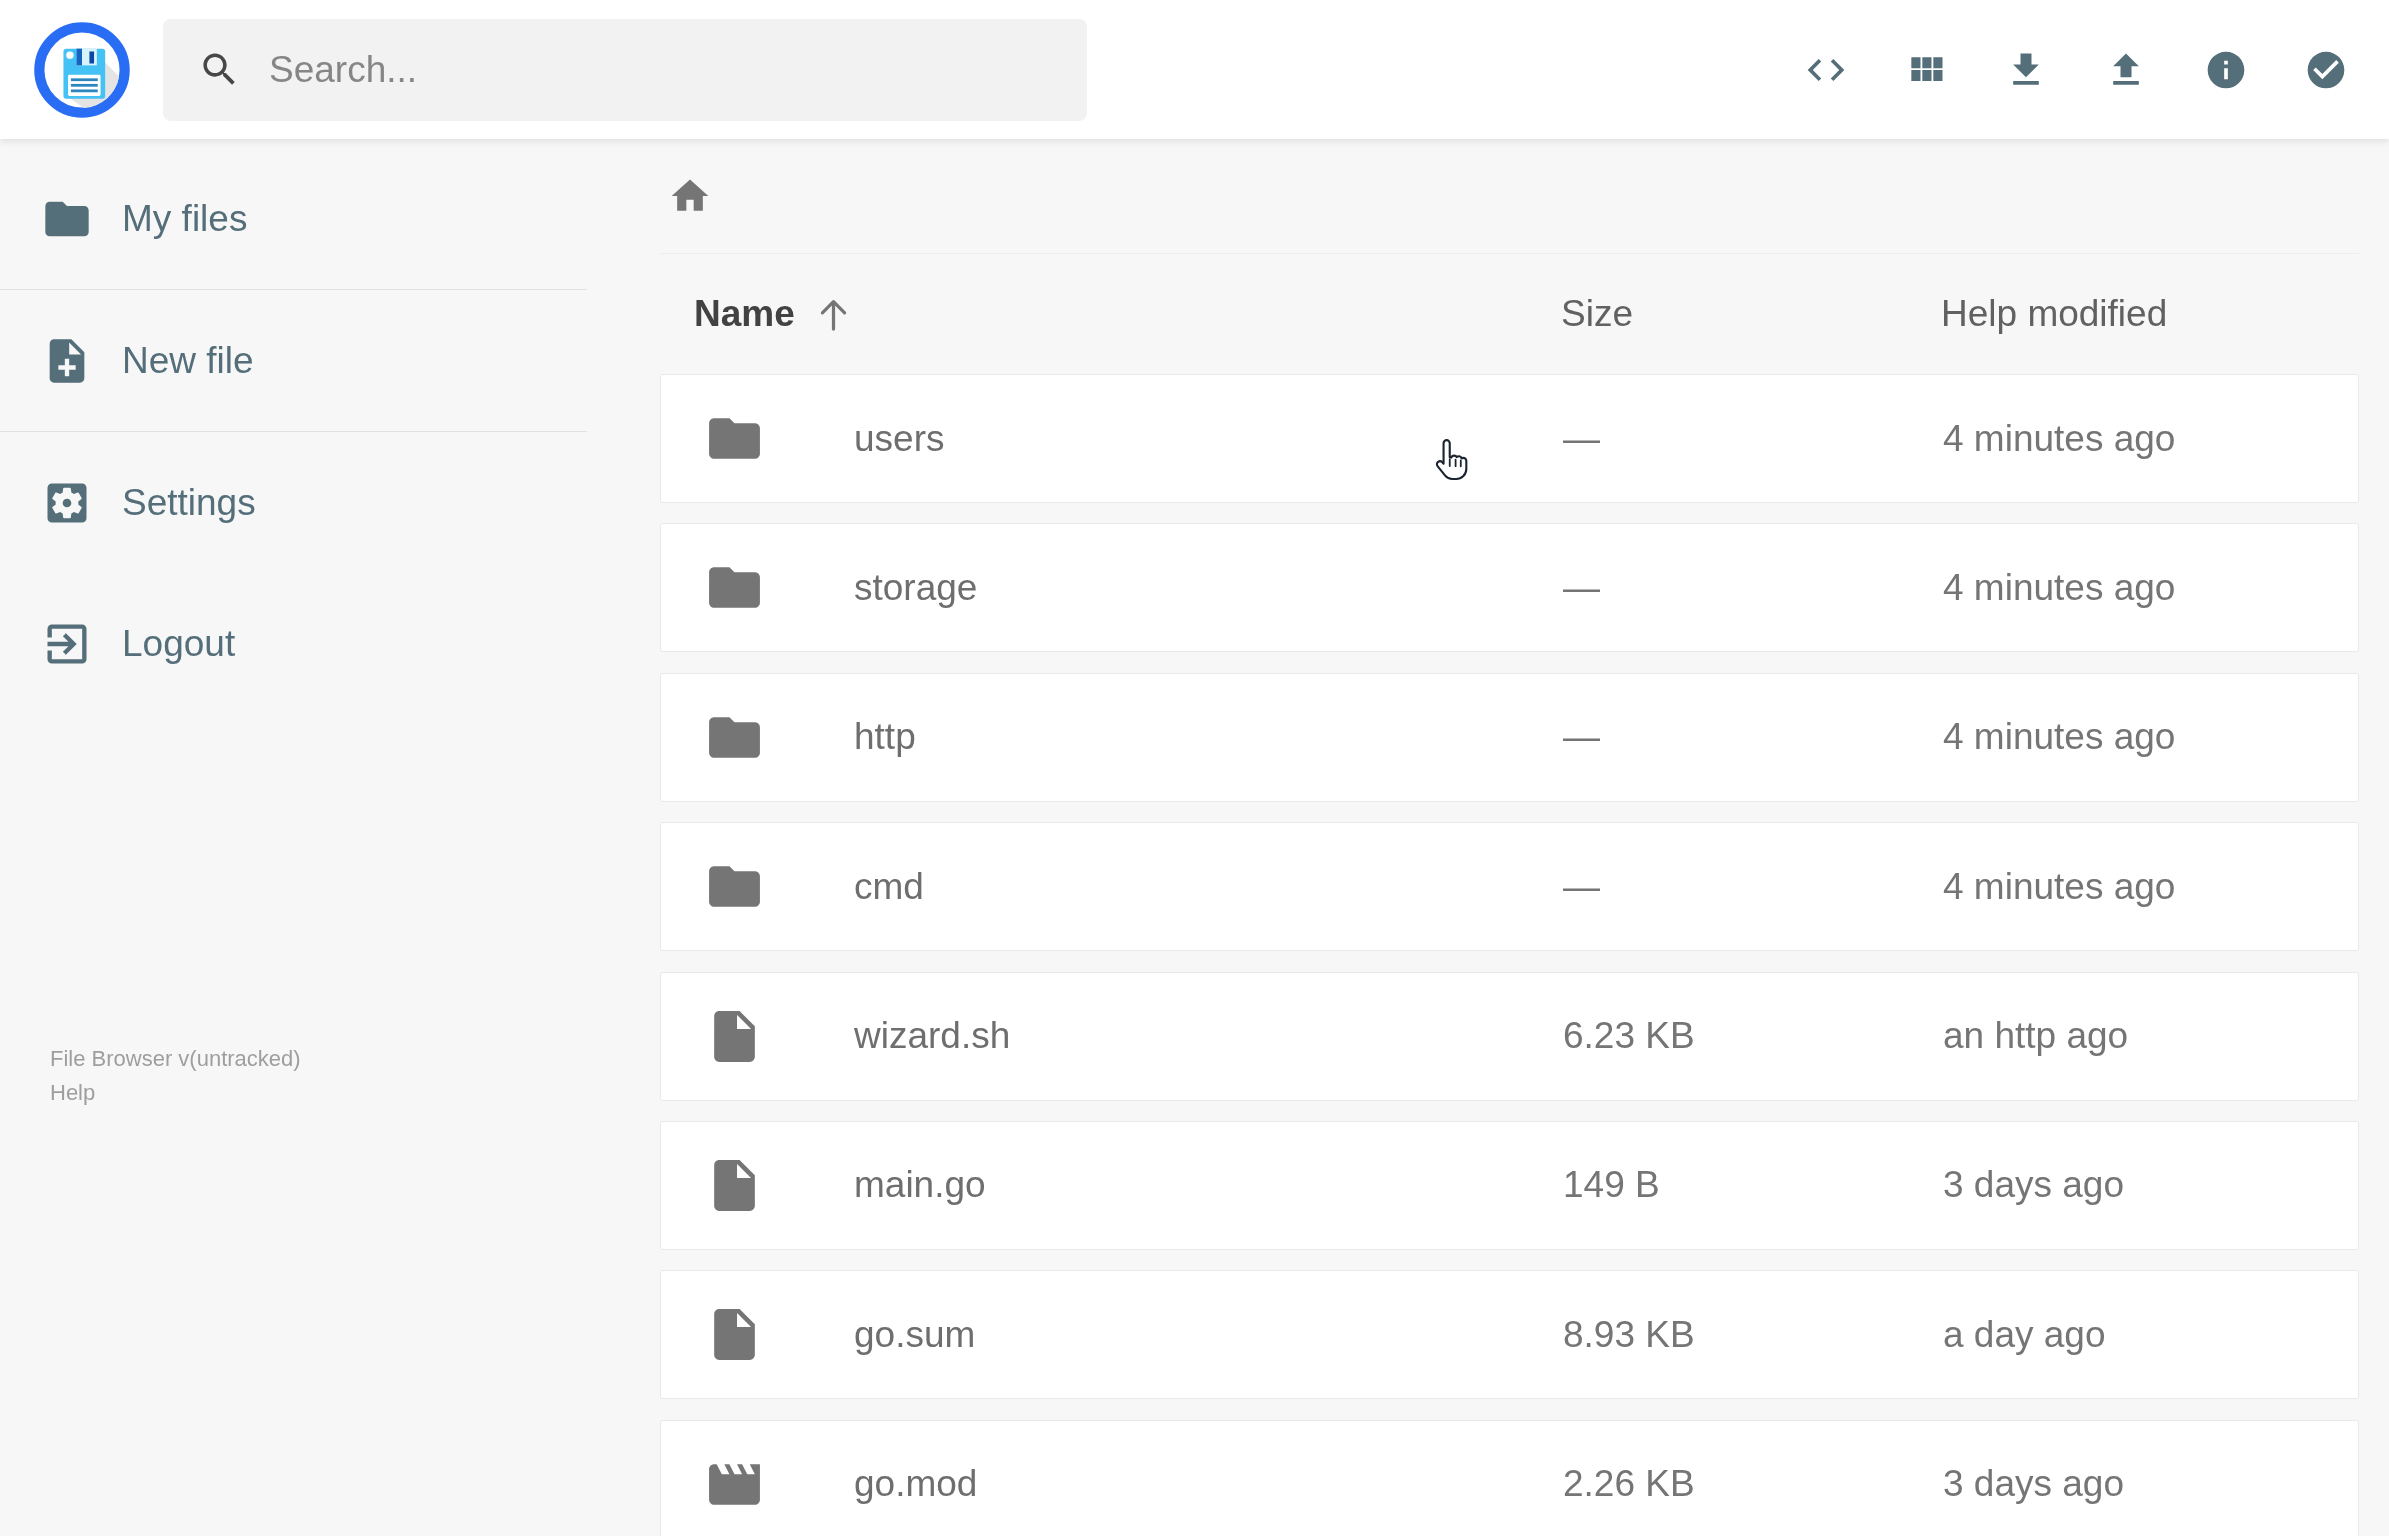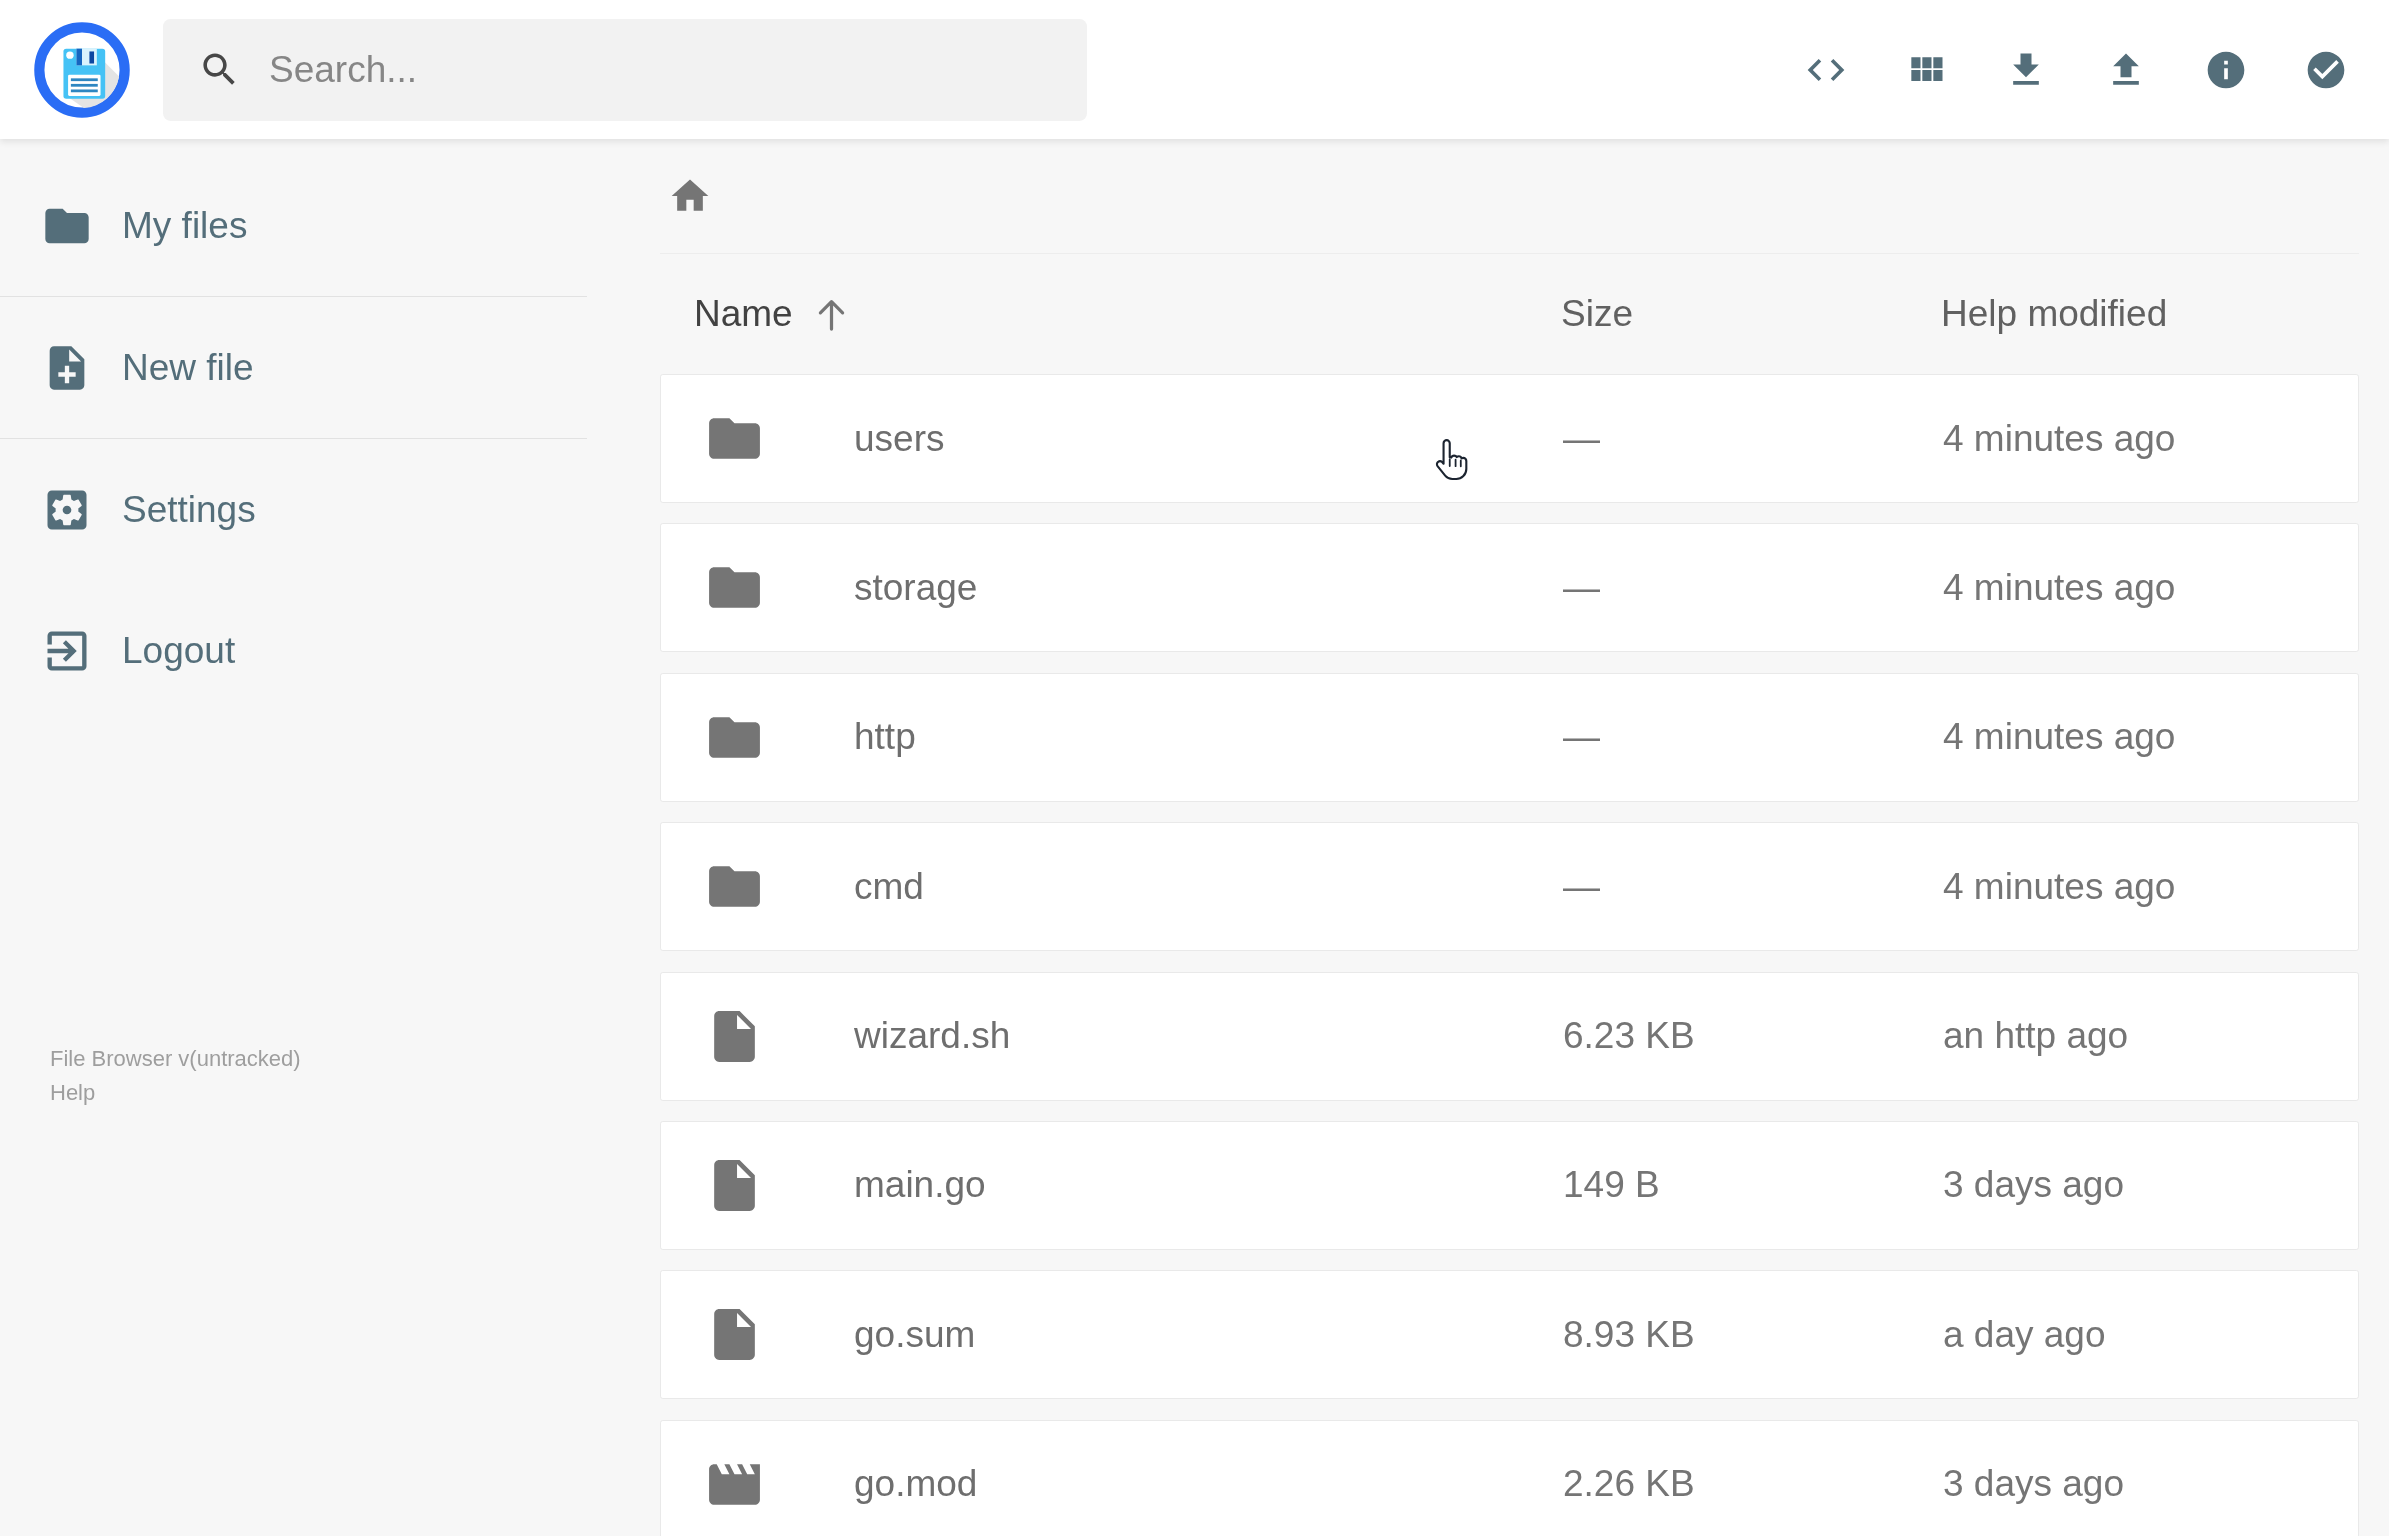--- a/index.html
+++ b/index.html
@@ -14,38 +14,38 @@
           border-radius:7.4px;display:flex;align-items:center;padding-left:35px;box-sizing:border-box;}
   .search svg{width:43px;height:43px;fill:#474747;flex:none;}
   .search input{border:0;outline:0;background:transparent;margin-left:26px;width:759px;
                 font-family:"Liberation Sans",sans-serif;font-size:37px;color:#555;}
   .search input::placeholder{color:#868686;opacity:1;}
   .actions{position:absolute;right:41px;top:0;height:139px;display:flex;align-items:center;gap:56px;}
   .iconbtn{width:44px;height:44px;padding:0;border:0;background:none;color:#546e7a;cursor:pointer;}
   .iconbtn svg{width:44px;height:44px;fill:currentColor;display:block;}
 
   
-  .sidebar{position:absolute;left:0;top:139px;width:587px;bottom:0;padding-top:16px;box-sizing:border-box;}
+  .sidebar{position:absolute;left:0;top:139px;width:587px;bottom:0;padding-top:9px;box-sizing:border-box;}
   .s-item{height:141px;display:flex;align-items:center;color:#546e7a;cursor:pointer;}
   .s-item svg{width:52px;height:52px;margin-left:41px;flex:none;fill:currentColor;}
   .s-item span{margin-left:29px;font-size:37px;}
   .s-div{border-top:0.9px solid #e2e2e2;height:0;}
   .s-footer{position:absolute;left:50px;top:903px;font-size:22px;color:#9e9e9e;line-height:34px;}
   .s-footer .help{cursor:pointer;}
 
   
   .main{position:absolute;left:587px;top:139px;right:0;bottom:0;}
   .crumbs{height:114px;display:flex;align-items:center;padding-left:81px;color:#757575;}
   .crumb-btn{border:0;background:none;padding:0;color:#757575;cursor:pointer;}
   .crumb-btn svg{width:44px;height:44px;fill:currentColor;display:block;}
   .rule{margin:0 30px 0 73px;border-top:1.9px solid #ededed;height:0;}
   .thead{margin:0 30px 0 73px;height:120px;display:grid;grid-template-columns:867px 380px auto;
          align-items:center;padding-left:34px;box-sizing:border-box;font-size:37px;color:#616161;}
   .th{cursor:pointer;}
-  .th-name{color:#424242;font-weight:normal;display:flex;align-items:center;gap:18.5px;}
+  .th-name{color:#424242;font-weight:bold;display:flex;align-items:center;gap:18.5px;}
   .th-name svg{width:41px;height:41px;stroke:#757575;fill:none;}
   .rows{margin:0 30px 0 73px;}
   .card{height:129px;margin-bottom:20.4px;background:#fff;border:1.9px solid #e9e9e9;border-radius:2.8px;
         box-sizing:border-box;display:grid;grid-template-columns:152px 750px 380px auto;
         align-items:center;cursor:pointer;}
   .ric{width:61px;height:61px;margin-left:43px;position:relative;}
   .ric svg{width:61px;height:61px;fill:#757575;display:none;}
   .card[data-type="folder"] svg.ic-folder{display:block;}
   .card[data-type="file"]   svg.ic-file{display:block;}
   .card[data-type="movie"]  svg.ic-movie{display:block;}

